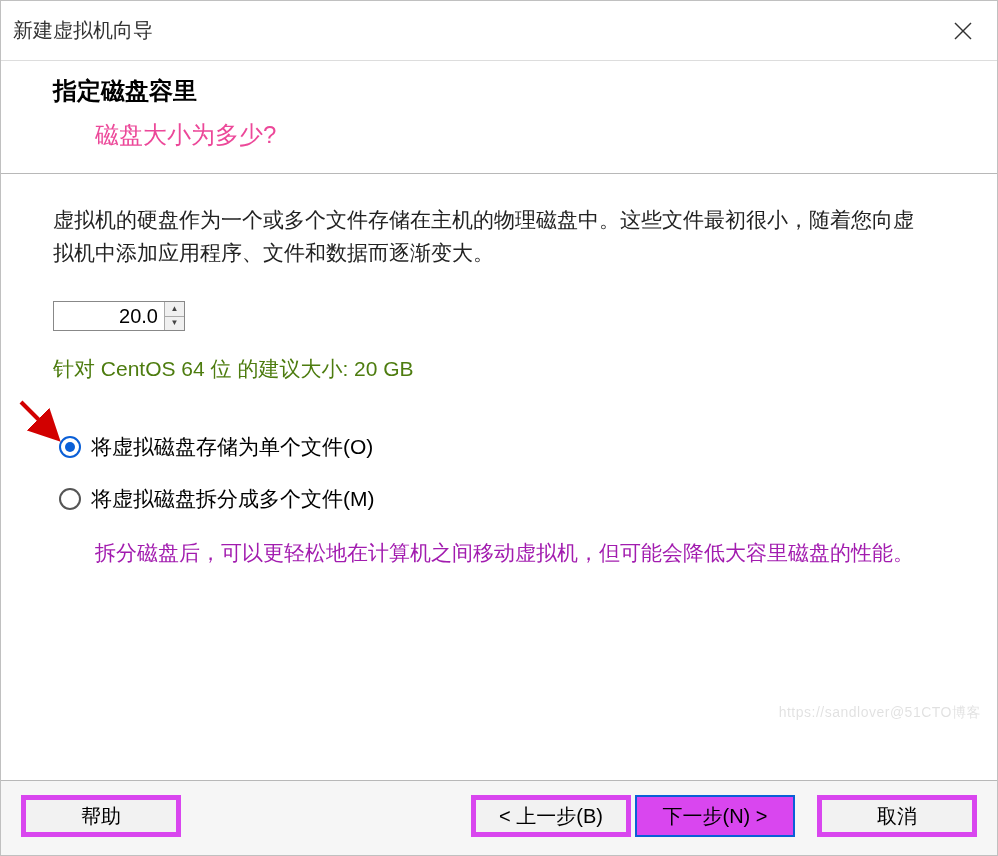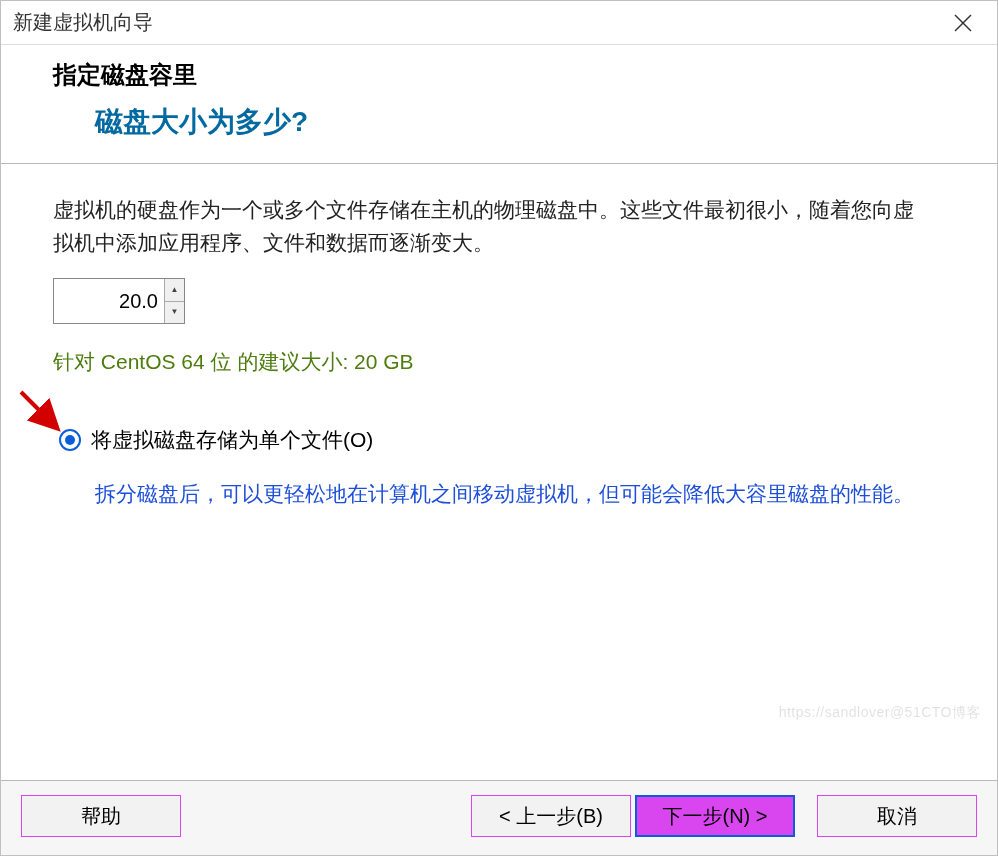--- a/index.html
+++ b/index.html
@@ -14,21 +14,21 @@
   }
   .window {
     width: 998px;
     height: 856px;
     border: 1px solid #c0c0c0;
     display: flex;
     flex-direction: column;
     background: #fff;
   }
   .titlebar {
-    height: 44px;
+    height: 60px;
     display: flex;
     align-items: center;
     justify-content: space-between;
     padding: 0 12px 0 12px;
     border-bottom: 1px solid #ddd;
     background: #ffffff;
   }
   .titlebar-title { font-size: 20px; color: #333; }
   .close-btn {
     width: 44px; height: 44px;
@@ -36,34 +36,34 @@
     font-size: 28px; font-weight: 200; color: #333;
     cursor: pointer;
     font-family: Arial, sans-serif;
   }
   .header-block {
     padding: 14px 30px 22px 52px;
     border-bottom: 1px solid #b8b8b8;
     background: #fff;
   }
   .header-title { font-weight: bold; font-size: 24px; margin-bottom: 12px; }
-  .header-subtitle { font-size: 28px; padding-left: 42px; color: #0369a1; font-weight: bold; }
+  .header-subtitle { font-size: 24px; padding-left: 42px; color: #ec4899; }
   .content {
     flex: 1;
     padding: 30px 52px 10px 52px;
     position: relative;
   }
-  .desc-text { font-size: 21px; line-height: 1.55; color: #222; margin-bottom: 19px; max-width: 880px; }
+  .desc-text { font-size: 21px; line-height: 1.55; color: #222; margin-bottom: 32px; max-width: 880px; }
   .size-row {
     display: flex; align-items: center; margin-bottom: 24px;
   }
   .size-label { width: 340px; font-size: 21px; }
   .spinner-wrap {
     display: flex; align-items: stretch;
-    border: 1px solid #888; height: 46px;
+    border: 1px solid #888; height: 30px;
     background: #fff;
   }
   .spinner-input {
     width: 110px; text-align: right;
     border: none; outline: none;
     padding: 0 6px 0 0; font-size: 20px;
     font-family: inherit;
     background: transparent;
   }
   .spinner-buttons {
@@ -97,34 +97,34 @@
     flex-shrink: 0;
   }
   .radio-circle.selected { border-color: #0a5fd7; }
   .radio-dot {
     width: 10px; height: 10px; border-radius: 50%;
     background: #0a5fd7;
   }
   .radio-label { font-size: 21px; }
   .radio-desc {
     font-size: 21px; line-height: 1.55;
-    padding-left: 42px; color: #1d4ed8;
+    padding-left: 42px; color: #a21caf;
     max-width: 890px;
   }
   .footer {
     border-top: 1px solid #b8b8b8;
     padding: 14px 20px 18px 20px;
     display: flex;
     align-items: center;
     background: #f6f6f6;
   }
   .footer-spacer { flex: 1; }
   .btn {
     min-width: 160px; height: 42px;
-    border: 1px solid #d946ef;
+    border: 5px solid #d946ef;
     background: #f2f2f2;
     font-size: 20px;
     font-family: inherit;
     cursor: pointer;
     display: flex; align-items: center; justify-content: center;
     padding: 0 20px;
   }
   .btn + .btn { margin-left: 4px; }
   .btn.help { min-width: 160px; }
   .btn.next {
@@ -187,20 +187,24 @@
 
     <div class="radio-group">
 
       <div class="radio-row">
         <div class="radio-circle selected">
           <div class="radio-dot"></div>
         </div>
         <div class="radio-label">将虚拟磁盘存储为单个文件(O)</div>
       </div>
 
+      <div class="radio-row">
+        <div class="radio-circle"></div>
+        <div class="radio-label">将虚拟磁盘拆分成多个文件(M)</div>
+      </div>
 
       <div class="radio-desc">拆分磁盘后，可以更轻松地在计算机之间移动虚拟机，但可能会降低大容里磁盘的性能。</div>
 
     </div>
 
     <div class="watermark">https://sandlover@51CTO博客</div>
   </div>
 
   <div class="footer">
     <button class="btn help">帮助</button>

